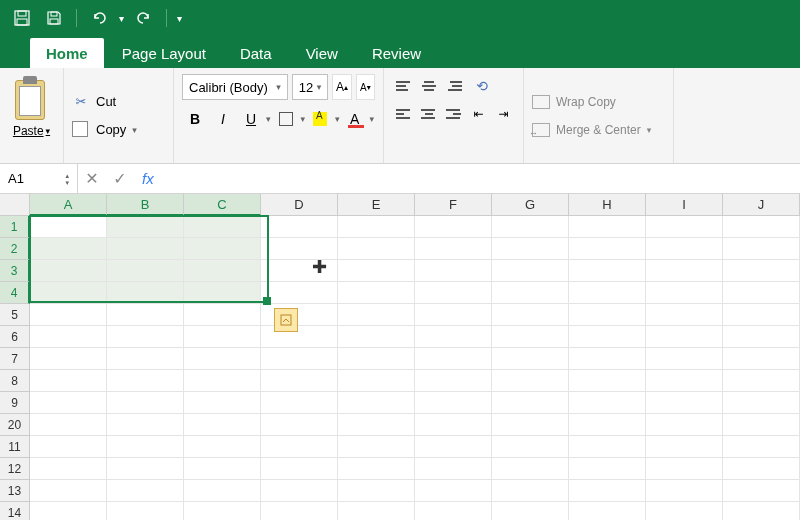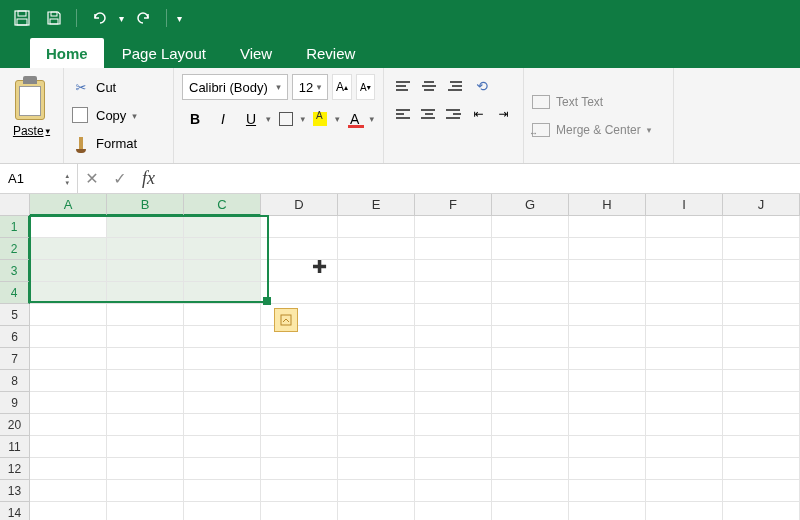--- a/index.html
+++ b/index.html
@@ -59,21 +59,21 @@
   .abtn span { height:2px; background:#555; }
 
   .wrap-grp { width:150px; padding:6px 4px; }
   .wbtn { height:26px; display:flex; align-items:center; gap:6px; font-size:12px; color:#888; padding:0 4px; cursor:pointer; }
   .wbtn .wic { width:18px; height:14px; border:1px solid #aaa; }
 
   .fbar { height:30px; background:#fff; border-bottom:1px solid #d4d4d4; display:flex; align-items:center; }
   .namebox { width:78px; height:100%; border-right:1px solid #d4d4d4; display:flex; align-items:center; padding:0 8px; font-size:13px; }
   .namebox .nav { margin-left:auto; display:flex; flex-direction:column; font-size:7px; color:#666; line-height:1; }
   .fbar-btn { width:28px; height:100%; display:flex; align-items:center; justify-content:center; color:#888; cursor:pointer; }
-  .fx { font-style:italic; font-family:Liberation Serif, serif; font-size:18px; color:#404040; padding:0 8px; }
+  .fx { font-style:italic; font-family:Liberation Sans, sans-serif; font-size:15px; color:#3b82f6; padding:0 8px; }
   .fbar input { border:none; outline:none; flex:1; font-size:13px; padding:0 4px; }
 
   .grid-area { position:relative; height:326px; overflow:hidden; background:#fff; }
   .corner { position:absolute; top:0; left:0; width:30px; height:22px; background:#f0f0f0; border-right:1px solid #ccc; border-bottom:1px solid #ccc; }
   .colheads { position:absolute; top:0; left:30px; right:0; height:22px; display:flex; }
   .colh { width:80px; height:22px; background:#f0f0f0; border-right:1px solid #ccc; border-bottom:1px solid #ccc; display:flex; align-items:center; justify-content:center; font-size:13px; color:#333; cursor:pointer; }
   .colh.sel { background:#d8e8d8; border-bottom:2px solid #1a8a4c; color:#1a8a4c; }
   .rowheads { position:absolute; top:22px; left:0; width:30px; }
   .rowh { height:22px; background:#f0f0f0; border-right:1px solid #ccc; border-bottom:1px solid #ccc; display:flex; align-items:center; justify-content:center; font-size:12px; color:#333; cursor:pointer; }
   .rowh.sel { background:#d8e8d8; border-right:2px solid #1a8a4c; color:#1a8a4c; }
@@ -121,20 +121,21 @@
           <path d="M12 4v4H8" fill="none" stroke="#fff" stroke-width="1.5"></path>
         </svg>
     </div>
     <div class="qat-sep"></div>
     <span class="qat-caret">▾</span>
   </div>
 
   <div class="tabstrip">
     <div class="tab active">Home</div>
     <div class="tab">Page Layout</div>
+    <div class="tab">Data</div>
     <div class="tab">View</div>
     <div class="tab">Review</div>
   </div>
 
   <div class="ribbon">
 
     <div class="grp paste-grp">
       <div class="paste-icon">
         <div class="clipboard"></div>
         <div class="paper"></div>
@@ -152,26 +153,20 @@
           <span class="ic sciss">✂</span>
           <span>Cut</span>
         </div>
         <div class="clip-row">
           <span class="ic">
               <span class="copyic"></span>
             </span>
           <span>Copy</span>
           <span style="font-size:9px;color:#666;">▾</span>
         </div>
-        <div class="clip-row">
-          <span class="ic">
-              <span class="brush"></span>
-            </span>
-          <span>Format</span>
-        </div>
       </div>
     </div>
 
     <div class="grp font-grp">
       <div class="font-row1">
         <div class="combo font-name">
           <span>Calibri (Body)</span>
           <span class="drop">▾</span>
         </div>
         <div class="combo font-size">
@@ -242,21 +237,21 @@
           </div>
         <div class="abtn" style="font-size:12px;align-items:center;">⇤</div>
         <div class="abtn" style="font-size:12px;align-items:center;">⇥</div>
       </div>
     </div>
 
     <div class="grp wrap-grp">
       <div class="grp-rows">
         <div class="wbtn">
           <span class="wic"></span>
-          <span>Text Text</span>
+          <span>Wrap Copy</span>
         </div>
         <div class="wbtn">
           <span class="wic" style="position:relative;">
               <span style="position:absolute;left:-4px;top:3px;font-size:9px;">↔</span>
             </span>
           <span>Merge &amp; Center</span>
           <span style="font-size:9px;">▾</span>
         </div>
       </div>
     </div>

